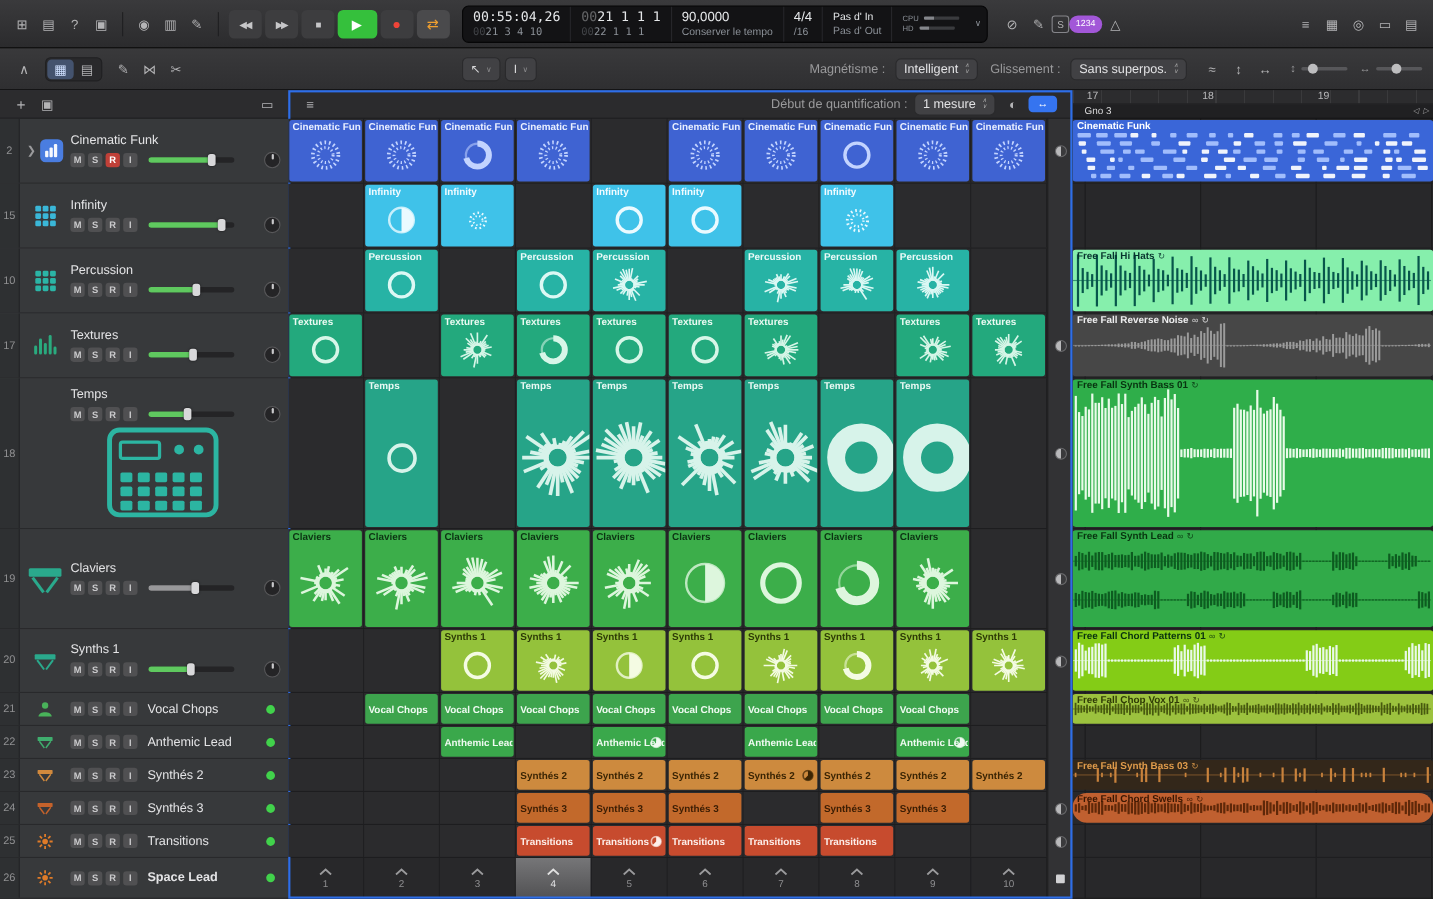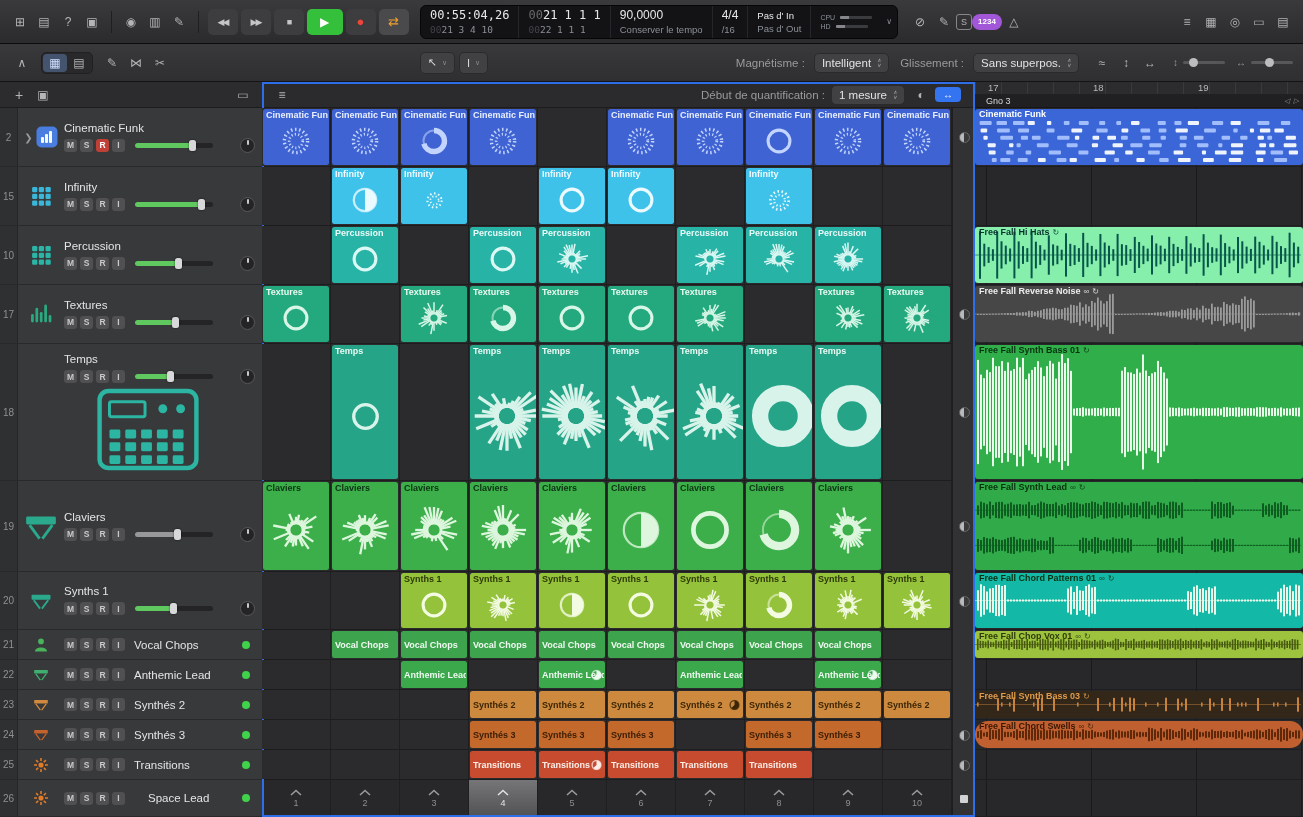--- a/index.html
+++ b/index.html
@@ -23,21 +23,21 @@
     align-items:stretch; margin:0 10px; overflow:hidden; }
   .lcd-sec { display:flex; flex-direction:column; justify-content:center; padding:0 9px;
     border-right:1px solid #26262a; gap:2px; }
   .lcd-top { font-size:12px; color:#e6e8ea; white-space:nowrap; }
   .lcd-bot { font-size:9.5px; color:#8b9097; white-space:nowrap; }
   .small { font-size:9.5px; }
   .dim { opacity:0.38; }
   .meter { display:inline-block; width:32px; height:3px; border-radius:1px; margin-left:5px;
     background:linear-gradient(90deg,#85878c 28%,#3a3b3e 28%); vertical-align:middle; }
   .lcd-chev { display:flex; align-items:center; padding:0 5px; color:#8b9097; font-size:8px; }
-  .badge1234 { background:#a257d8 !important; color:#fff !important; font-size:8px; font-weight:bold;
+  .badge1234 { background:#a257d8 !important; color:#fff !important; font-size:8px; font-weight:normal;
     border-radius:9px; height:16px !important; padding:0 6px; }
   .sbox { border:1px solid #85858a; border-radius:3px; font-size:9px !important; height:16px !important; min-width:16px !important; }
   .flex1 { flex:1; }
 
   
   .tb { height:38px; background:linear-gradient(#39393b,#2f2f31); border-bottom:1px solid #141416;
     display:flex; align-items:center; padding:0 10px; gap:3px; }
   .menu { display:flex; align-items:center; gap:5px; color:#d2d2d4; font-size:12px; padding:3px 8px; border-radius:4px; }
   .chev { color:#8a8a8c; font-size:7px; }
   .seg { display:flex; background:#29292b; border:1px solid #202022; border-radius:5px; padding:1px; margin:0 4px; }
@@ -586,21 +586,21 @@
                 <line x1="13.5" y1="6.5" x2="16.1" y2="3.9" stroke="#e07b28" stroke-width="2"></line>
               </svg></span>
           </div>
           <div class="tbody mini">
             <div class="tctrl">
               <span class="mb">M</span>
               <span class="mb">S</span>
               <span class="mb">R</span>
               <span class="mb">I</span>
             </div>
-            <span class="tname" style="margin-left: 20px;">Space Lead</span>
+            <span class="tname" style="margin-left: 6px; font-weight: bold;">Space Lead</span>
             <span class="rdot"></span>
           </div>
         </div>
       </div>
   </div>
 
   <div class="llpanel">
     <div class="llheader">
       <span class="icon-btn">≡</span>
       <div class="llh-right">
@@ -2840,21 +2840,21 @@
               </svg>
             </div>
             <div class="rlabel" style="color: rgb(8, 51, 15);">
               <span>Free Fall Synth Lead</span>
               <span class="rbadge">∞</span>
               <span class="rbadge">↻</span>
             </div>
           </div>
         </div>
         <div class="lane" style="height: 58px;">
-          <div class="region" style="background: #14b8a6;">
+          <div class="region" style="background: #84cc16;">
             <div>
               <svg width="326" height="55" style="position:absolute;left:0;top:0">
                 <rect x="0" y="27" width="326" height="1" fill="#e9f9e9" opacity="0.5"></rect>
                 <rect x="2.0" y="17.3" width="2" height="20.3" fill="#e9f9e9"></rect>
                 <rect x="5.0" y="11.3" width="2" height="32.4" fill="#e9f9e9"></rect>
                 <rect x="8.0" y="13.1" width="2" height="28.7" fill="#e9f9e9"></rect>
                 <rect x="11.0" y="18.5" width="2" height="18.0" fill="#e9f9e9"></rect>
                 <rect x="14.0" y="15.5" width="2" height="24.0" fill="#e9f9e9"></rect>
                 <rect x="17.0" y="15.0" width="2" height="24.9" fill="#e9f9e9"></rect>
                 <rect x="20.0" y="11.9" width="2" height="31.1" fill="#e9f9e9"></rect>

